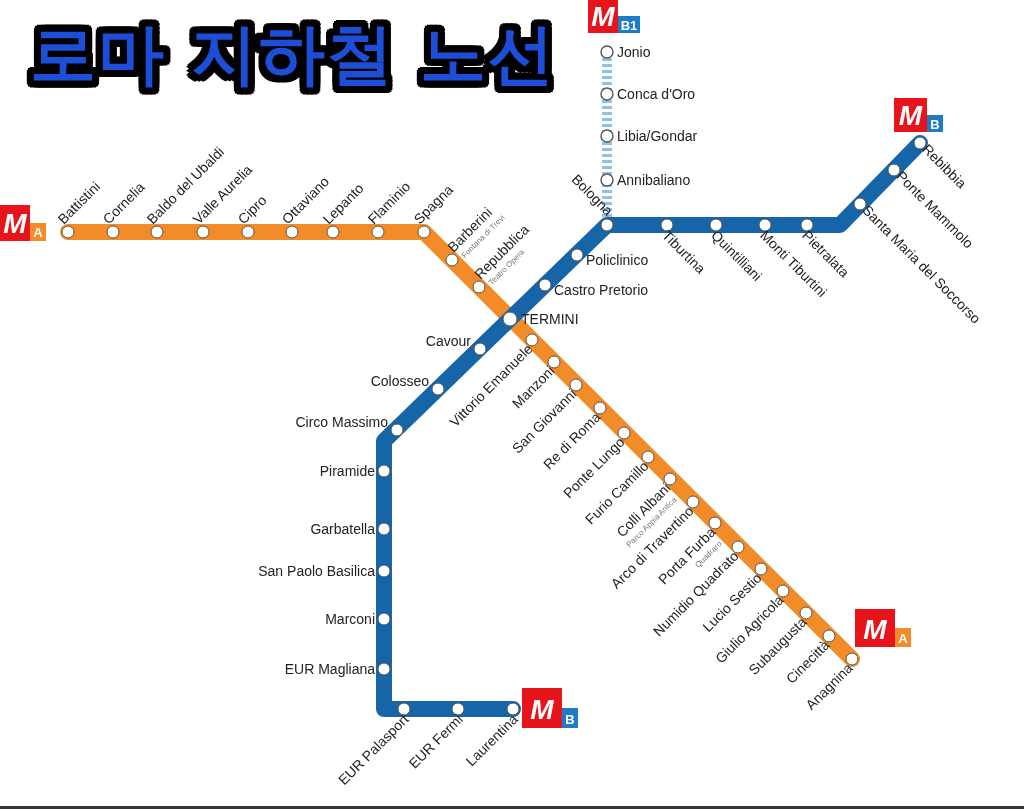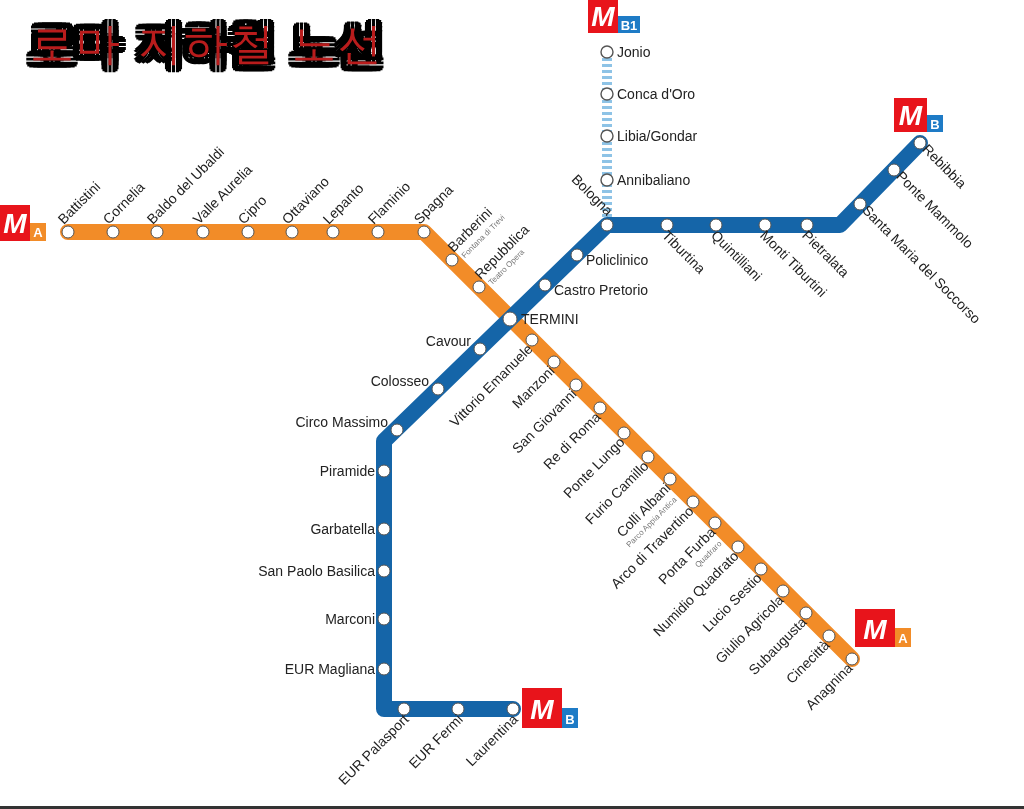--- a/index.html
+++ b/index.html
@@ -1,21 +1,21 @@
 <!DOCTYPE html>
 <html><head>
   <meta charset="utf-8">
   <style>
     html, body { margin: 0; padding: 0; background: #ffffff; }
     body { width: 1024px; height: 809px; position: relative; overflow: hidden; font-family: "Liberation Sans", "DejaVu Sans", sans-serif; }
     #map { position: absolute; left: 0; top: 0; width: 1024px; height: 809px; }
     .title {
       position: absolute; left: 30px; top: 22px;
-      font-family: "DejaVu Sans", sans-serif; font-weight: normal; font-size: 44px;
-      color: #b91c1c; letter-spacing: 2px;
+      font-family: "DejaVu Sans", sans-serif; font-weight: bold; font-size: 66px;
+      color: #1d4ed8; letter-spacing: 2px;
       -webkit-text-stroke: 0; 
       text-shadow:
         -6px -6px 0 #000, 6px -6px 0 #000, -6px 6px 0 #000, 6px 6px 0 #000,
         0 -7px 0 #000, 0 7px 0 #000, -7px 0 0 #000, 7px 0 0 #000,
         -4px -7px 0 #000, 4px -7px 0 #000, -4px 7px 0 #000, 4px 7px 0 #000,
         -7px -4px 0 #000, 7px -4px 0 #000, -7px 4px 0 #000, 7px 4px 0 #000;
       line-height: 1;
     }
     .bottom-bar { position: absolute; left: 0; bottom: 0; width: 1024px; height: 3px; background: #333333; }
     .lbl { font-family: "Liberation Sans", sans-serif; font-size: 14px; fill: #222222; }

